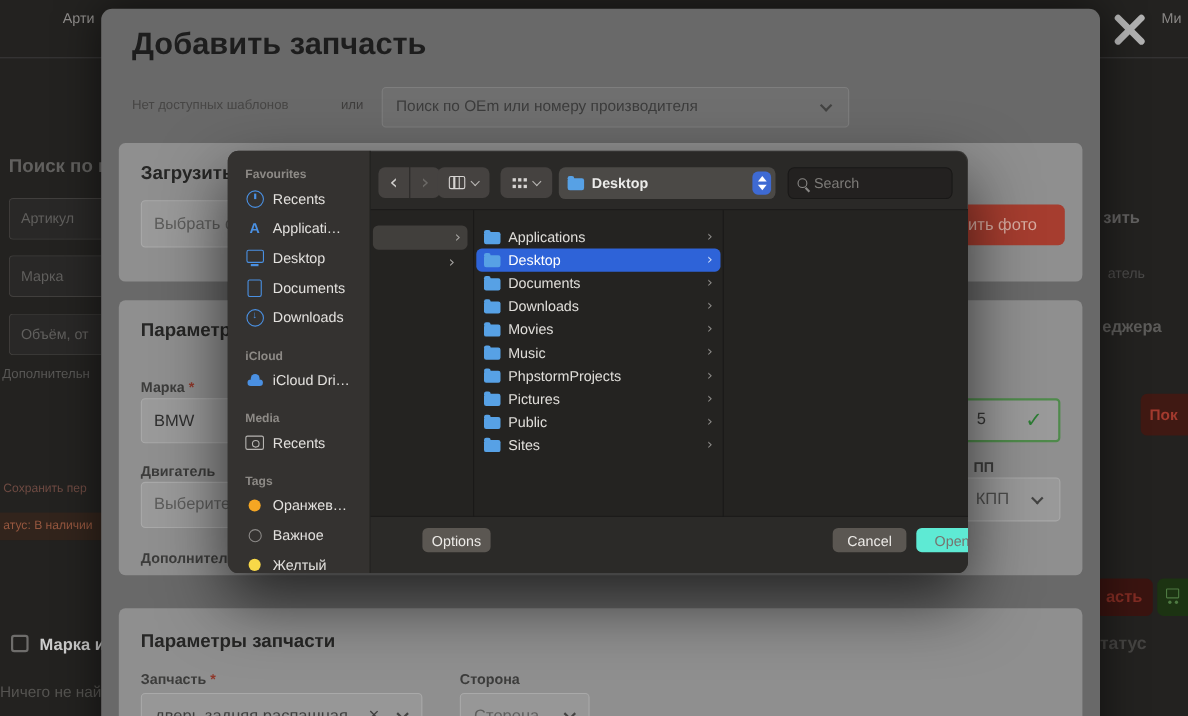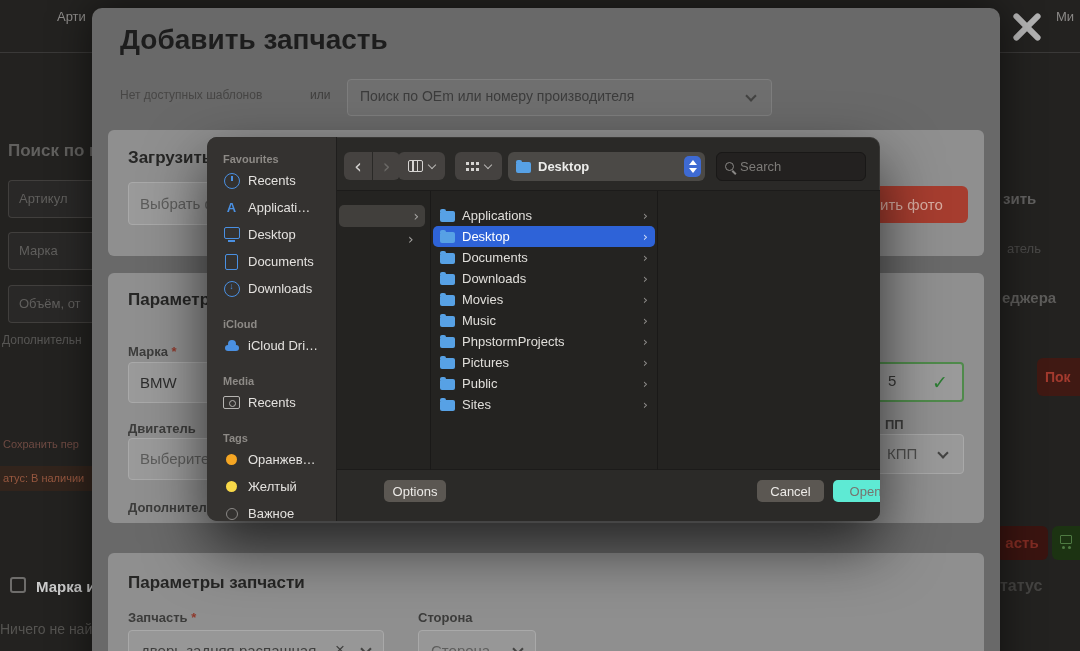--- a/index.html
+++ b/index.html
@@ -266,26 +266,26 @@
           <span class="sb-label">Recents</span>
         </div>
       </div>
       <div class="sb-sec">
         <div class="sb-title">Tags</div>
         <div class="sb-item">
           <span class="si si-tag-orange"></span>
           <span class="sb-label">Оранжев…</span>
         </div>
         <div class="sb-item">
+          <span class="si si-tag-ring"></span>
+          <span class="sb-label">Важное</span>
+        </div>
+        <div class="sb-item">
           <span class="si si-tag-yellow"></span>
           <span class="sb-label">Желтый</span>
-        </div>
-        <div class="sb-item">
-          <span class="si si-tag-ring"></span>
-          <span class="sb-label">Важное</span>
         </div>
       </div>
     </div>
 
   <div class="f-content">
     <div class="f-toolbar">
       <button class="tb-btn" style="left:7px;width:28px;border-radius:6px 0 0 6px">
         <span class="nav-ch">‹</span>
         </button>
       <button class="tb-btn" style="left:36px;width:27px;border-radius:0 6px 6px 0">

